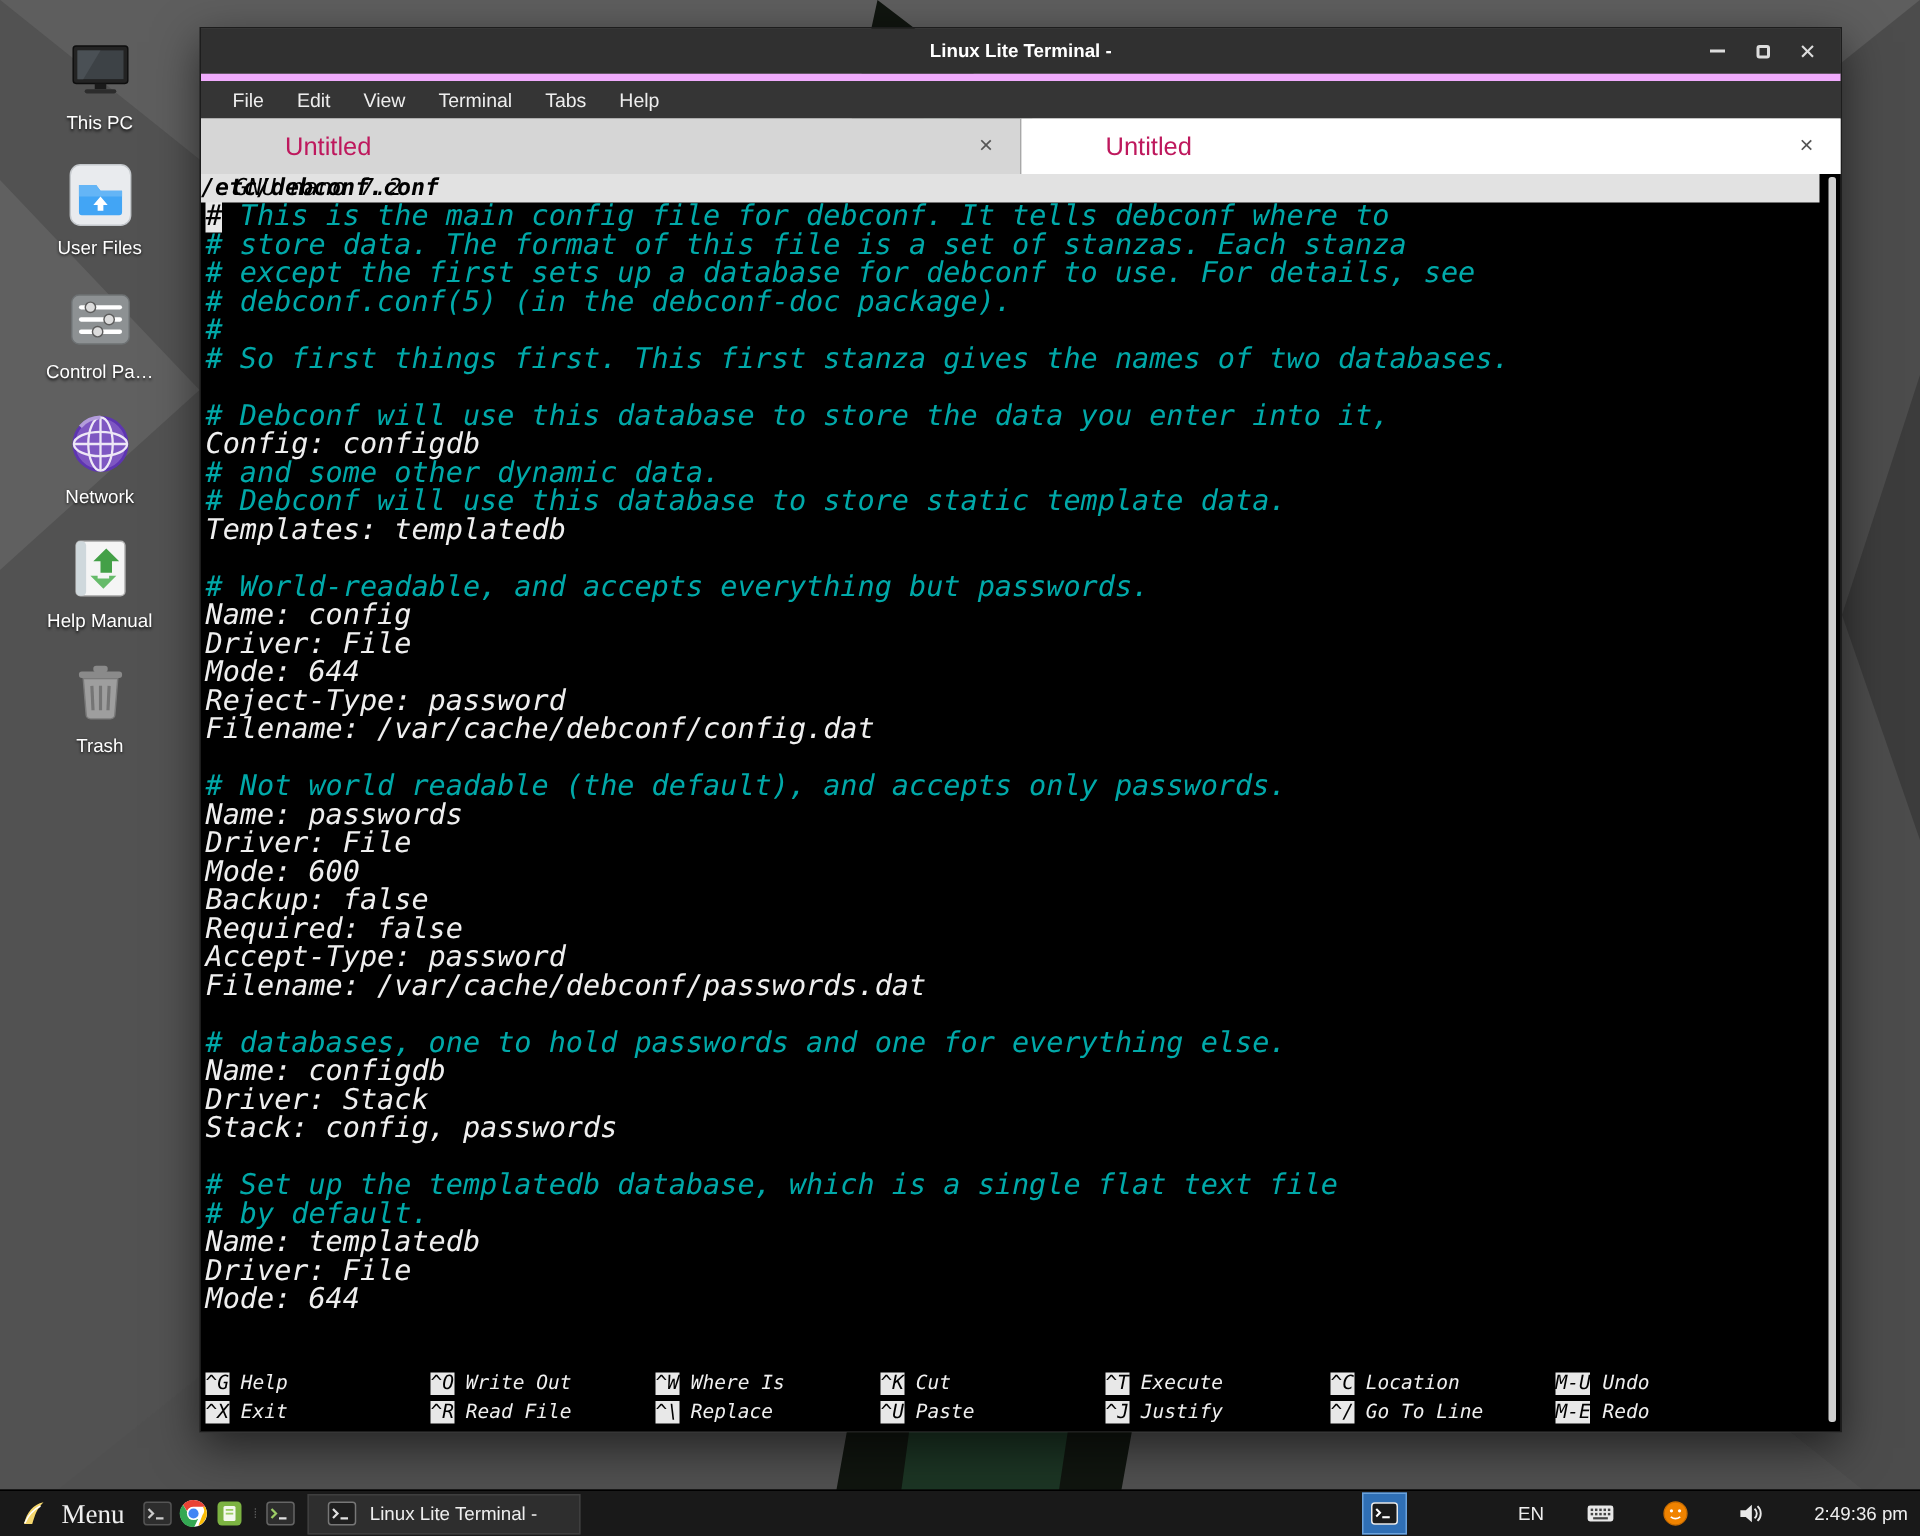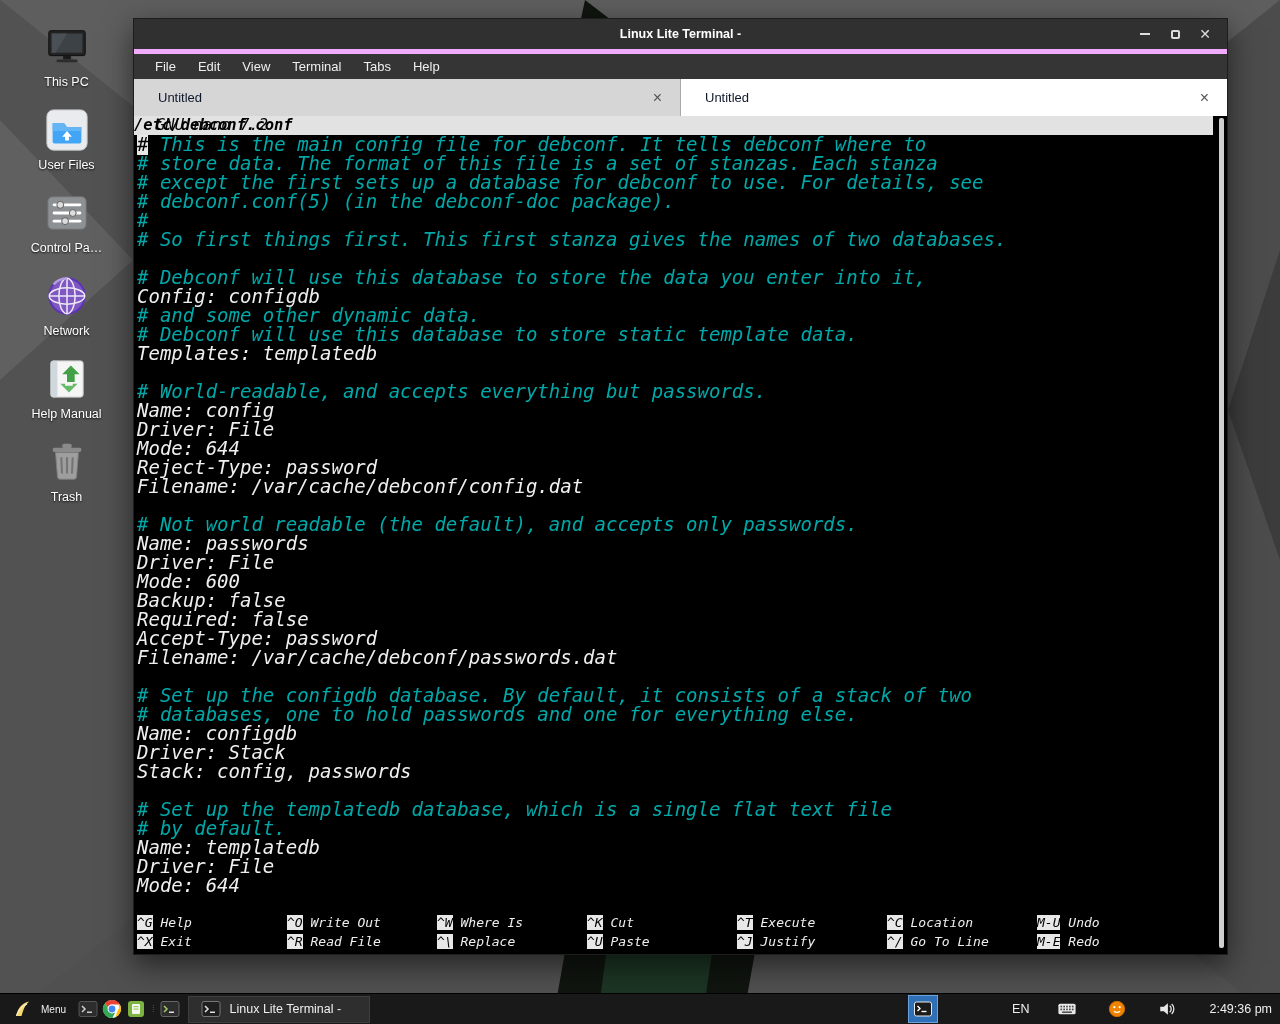--- a/index.html
+++ b/index.html
@@ -34,21 +34,21 @@
   .close-glyph { font-size:14px; line-height:1; color:#dddddd; }
 
   .menubar { height:30px; background:#353535; display:flex; align-items:center;
     padding-left:10px; flex:none; border-top:5px solid #f0abfc; }
   .menu-item { color:#eeeeee; font-size:13px; padding:4px 11px; }
 
   .tabbar { height:37px; background:#bfbfbf; display:flex; flex:none; }
   .tab { flex:1; display:flex; align-items:center; background:#d6d6d6;
     border-right:1px solid #a8a8a8; padding:0 14px 0 24px; }
   .tab.active { background:#ffffff; border-right:none; }
-  .tab-label { color:#0f172a; font-size:13px; }
+  .tab-label { color:#be185d; font-size:17px;margin-left:32px; }
   .tab-close { color:#555555; font-size:16px; margin-left:auto; padding:0 4px; line-height:1; }
 
   .terminal { flex:1; background:#000000; position:relative;
     display:flex; flex-direction:column; overflow:hidden;
     font-family:"DejaVu Sans Mono",monospace;font-style:italic; }
   .nano-header { height:19px; line-height:19px; background:#e2e2e2; color:#000000;
     font-size:15.5px; position:relative; flex:none; margin-right:14px; }
   .nh-version { position:absolute; left:22px; }
   .nh-filename { position:absolute; left:0; right:0; text-align:left; font-weight:bold; }
 
@@ -64,21 +64,21 @@
   .sc-key { background:#e8e8e8; color:#000000; }
 
   .scrollbar { position:absolute; right:3px; top:2px; bottom:6px; width:5px;
     background:#cfcfcf; border-radius:2px; }
 
   
   .taskbar { position:absolute; left:0; bottom:0; width:1280px; height:31px;
     background:#191919; display:flex; align-items:center; z-index:10;
     border-top:1px solid #000; }
   .menu-button { display:flex; align-items:center; gap:7px; padding:0 10px; height:100%; }
-  .menu-label { color:#eeeeee; font-size:10px; }
+  .menu-label { color:#eeeeee; font-size:18px;font-family:Liberation Serif, serif; }
   .tb-icon { width:24px; height:26px; display:flex; align-items:center; justify-content:center; }
   .tb-icon svg { width:20px; height:20px; display:block; }
   .tb-sep { color:#5a5a5a; font-size:9px; letter-spacing:-1px; padding:0 4px; }
   .task-button { display:flex; align-items:center; gap:7px; background:#2e2e2e;
     border:1px solid #3e3e3e; height:27px; padding:0 10px; margin-left:6px;
     width:182px; }
   .task-label { color:#eeeeee; font-size:12.5px; white-space:nowrap; overflow:hidden; }
   .tray { margin-left:auto; display:flex; align-items:center; gap:26px; padding-right:8px; }
   .tray-highlight { background:#2f6fb5; border:1px solid #6aa2dc; width:30px; height:28px;
     display:flex; align-items:center; justify-content:center; margin-right:48px; }
@@ -240,21 +240,20 @@
         <div class="ed-line pln">&nbsp;</div>
         <div class="ed-line cmt"># Not world readable (the default), and accepts only passwords.</div>
         <div class="ed-line pln">Name: passwords</div>
         <div class="ed-line pln">Driver: File</div>
         <div class="ed-line pln">Mode: 600</div>
         <div class="ed-line pln">Backup: false</div>
         <div class="ed-line pln">Required: false</div>
         <div class="ed-line pln">Accept-Type: password</div>
         <div class="ed-line pln">Filename: /var/cache/debconf/passwords.dat</div>
         <div class="ed-line pln">&nbsp;</div>
-        <div class="ed-line cmt"># Set up the configdb database. By default, it consists of a stack of two</div>
         <div class="ed-line cmt"># databases, one to hold passwords and one for everything else.</div>
         <div class="ed-line pln">Name: configdb</div>
         <div class="ed-line pln">Driver: Stack</div>
         <div class="ed-line pln">Stack: config, passwords</div>
         <div class="ed-line pln">&nbsp;</div>
         <div class="ed-line cmt"># Set up the templatedb database, which is a single flat text file</div>
         <div class="ed-line cmt"># by default.</div>
         <div class="ed-line pln">Name: templatedb</div>
         <div class="ed-line pln">Driver: File</div>
         <div class="ed-line pln">Mode: 644</div>

